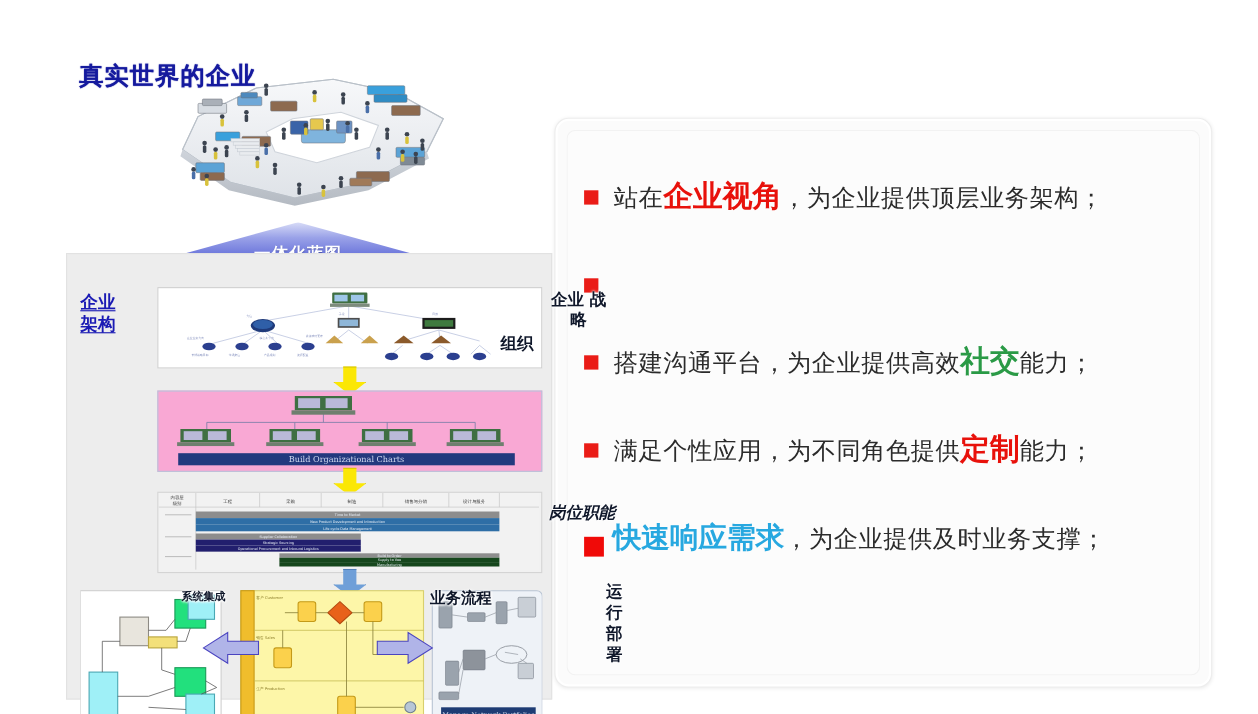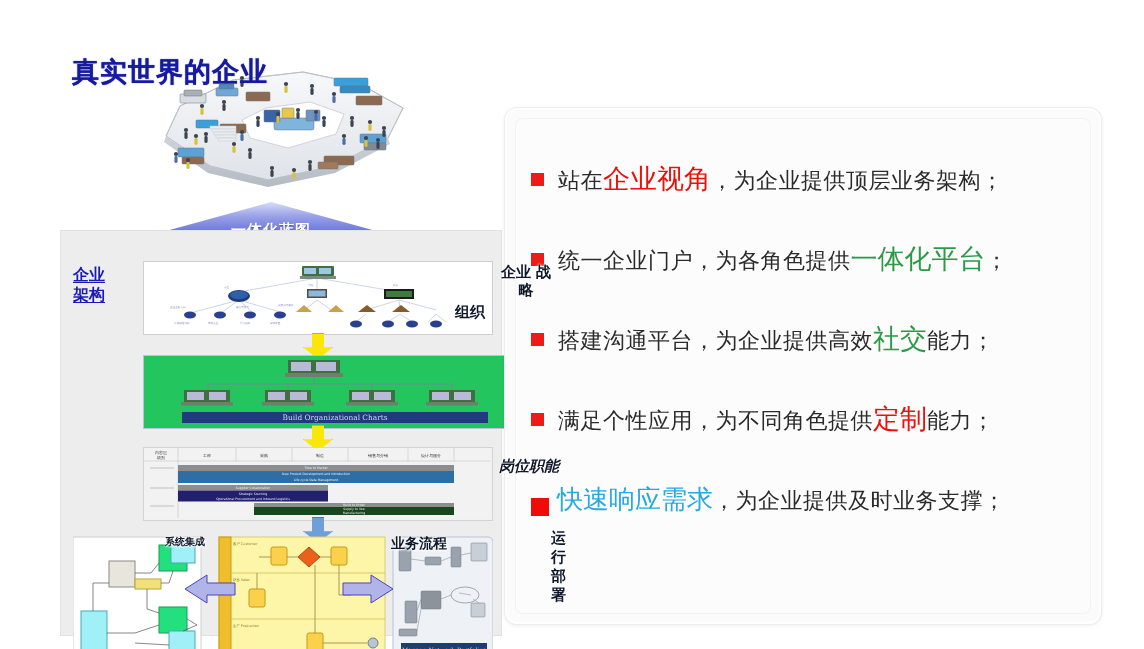--- a/index.html
+++ b/index.html
@@ -7,21 +7,21 @@
     width:1144px;height:649px;background:#ffffff;overflow:hidden;
     font-family:"DejaVu Sans","Liberation Sans",sans-serif;
   }
   .slide{position:relative;width:1144px;height:649px;}
 
   
   .left-col{position:absolute;left:48px;top:34px;width:452px;height:600px;}
 
   .rw-title{
     position:absolute;left:24px;top:20px;
-    font-size:27px;font-weight:bold;color:#151a9e;
+    font-size:22px;font-weight:bold;color:#151a9e;
     letter-spacing:1px;white-space:nowrap;z-index:6;
     text-shadow:0 0 1px #151a9e;
   }
 
   
   .iso-wrap{position:absolute;left:90px;top:28px;width:300px;height:150px;}
   .iso-wrap svg{display:block;}
 
   
   .blueprint{
@@ -48,21 +48,21 @@
     position:absolute;left:12px;top:34px;width:70px;
     font-size:16px;font-weight:bold;color:#1a1ab4;line-height:20px;
     text-decoration:underline;text-underline-offset:2px;
   }
   .arch-label span{display:block;}
 
   .inner-stack{position:absolute;left:82px;top:30px;width:348px;height:368px;}
 
   .blk{position:absolute;left:0;width:348px;background:#fff;}
   .blk-strategy{top:0;height:72px;border:1px solid #cfcfcf;overflow:hidden;}
-  .blk-org{top:94px;height:72px;background:#22c55e;border:1px solid #b9c2da;overflow:hidden;padding-left:20px;}
+  .blk-org{top:94px;height:72px;background:#f9a8d4;border:1px solid #b9c2da;overflow:hidden;}
   .blk-role{top:186px;height:72px;background:#f1f1f1;border:1px solid #d4d4d4;overflow:hidden;}
   .blk-bottom{top:272px;height:132px;width:420px;left:-70px;background:transparent;}
 
   .ov-label{
     position:absolute;font-weight:bold;color:#0f172a;z-index:5;
     text-shadow:0 0 2px #fff,0 0 3px #fff,1px 1px 2px #fff;
   }
   .lbl-strategy{right:-66px;top:2px;width:62px;font-size:15px;line-height:18px;text-align:center;}
   .lbl-org{right:6px;top:42px;font-size:15px;text-align:center;}
   .lbl-role{right:-68px;top:196px;font-size:15px;font-style:italic;}
@@ -101,21 +101,21 @@
   .bullet:last-child{margin-bottom:0;align-items:flex-end;}
   .bmark{
     flex:0 0 auto;width:13px;height:13px;background:#ea1c17;
     margin-top:9px;margin-right:14px;
   }
   .bullet.last .bmark{width:18px;height:18px;margin-top:6px;margin-right:8px;background:#f00a08;}
   .btext{
     font-size:22px;color:#2b2b2b;line-height:30px;letter-spacing:.5px;
     font-family:"DejaVu Sans","Liberation Sans",sans-serif;
   }
-  .btext .hl{font-weight:normal;font-size:27px;letter-spacing:0;}
+  .btext .hl{font-weight:bold;font-size:27px;letter-spacing:0;}
   .btext .hl-red{color:#e8110b;}
   .btext .hl-green{color:#2a9a46;}
   .btext .hl-orange{color:#d4700f;}
   .btext .hl-cyan{color:#27a8e0;}
   .bullet.last .btext{font-size:22px;}
   .bullet.last .hl{font-size:26px;}
 </style>
 </head>
 <body>
 
@@ -543,21 +543,20 @@
 
   <div class="right-panel">
     <div class="inner-frame">
       <div class="bullets" id="bullet-list">
           <div class="bullet">
             <span class="bmark"></span>
             <span class="btext"><span>站在</span><span class="hl hl-red">企业视角</span><span>，为企业提供顶层业务架构；</span></span>
           </div>
           <div class="bullet">
             <span class="bmark"></span>
-            <span class="btext"><span>统一企业门户，为各角色提供</span><span class="hl hl-green">一体化平台</span><span>；</span></span>
           </div>
           <div class="bullet">
             <span class="bmark"></span>
             <span class="btext"><span>搭建沟通平台，为企业提供高效</span><span class="hl hl-green">社交</span><span>能力；</span></span>
           </div>
           <div class="bullet">
             <span class="bmark"></span>
             <span class="btext"><span>满足个性应用，为不同角色提供</span><span class="hl hl-red">定制</span><span>能力；</span></span>
           </div>
           <div class="bullet last">

